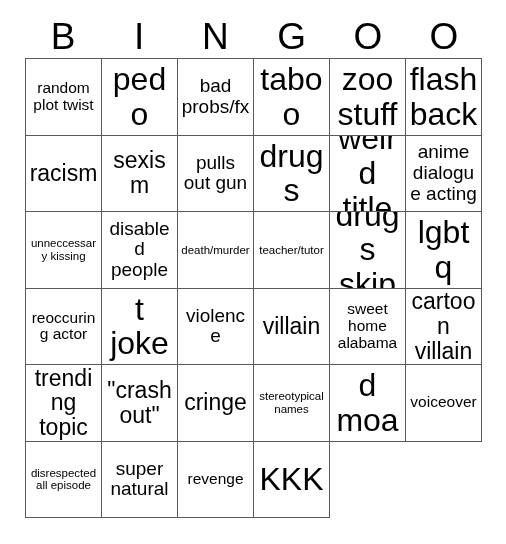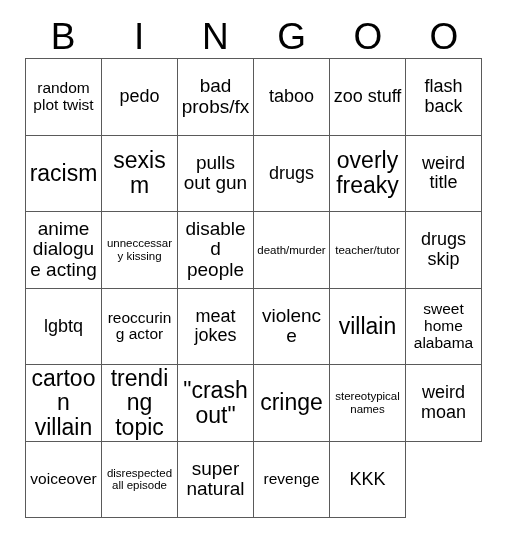--- a/index.html
+++ b/index.html
@@ -60,21 +60,21 @@
     overflow: hidden;
     background: #ffffff;
   }
   .cell span {
     display: block;
     width: 100%;
     line-height: 1.08;
     word-wrap: break-word;
   }
   
-  .s-xl span { font-size: 18px; }
+  .s-xl span { font-size: 32px; }
   .s-lg span { font-size: 23px; }
   .s-md span { font-size: 19px; text-align: center; }
   .s-sm span { font-size: 15.5px; }
   .s-xs span { font-size: 11.5px; }
 </style>
 </head>
 <body>
 
 <div id="card">
 
@@ -113,23 +113,20 @@
       </div>
     <div class="cell s-lg">
         <span>sexism</span>
       </div>
     <div class="cell s-md">
         <span>pulls out gun</span>
       </div>
     <div class="cell s-xl">
         <span>drugs</span>
       </div>
-    <div class="cell s-lg">
-        <span>overly freaky</span>
-      </div>
 
     <div class="cell s-xl">
         <span>weird title</span>
       </div>
     <div class="cell s-md">
         <span>anime dialogue acting</span>
       </div>
     <div class="cell s-xs">
         <span>unneccessary kissing</span>
       </div>

